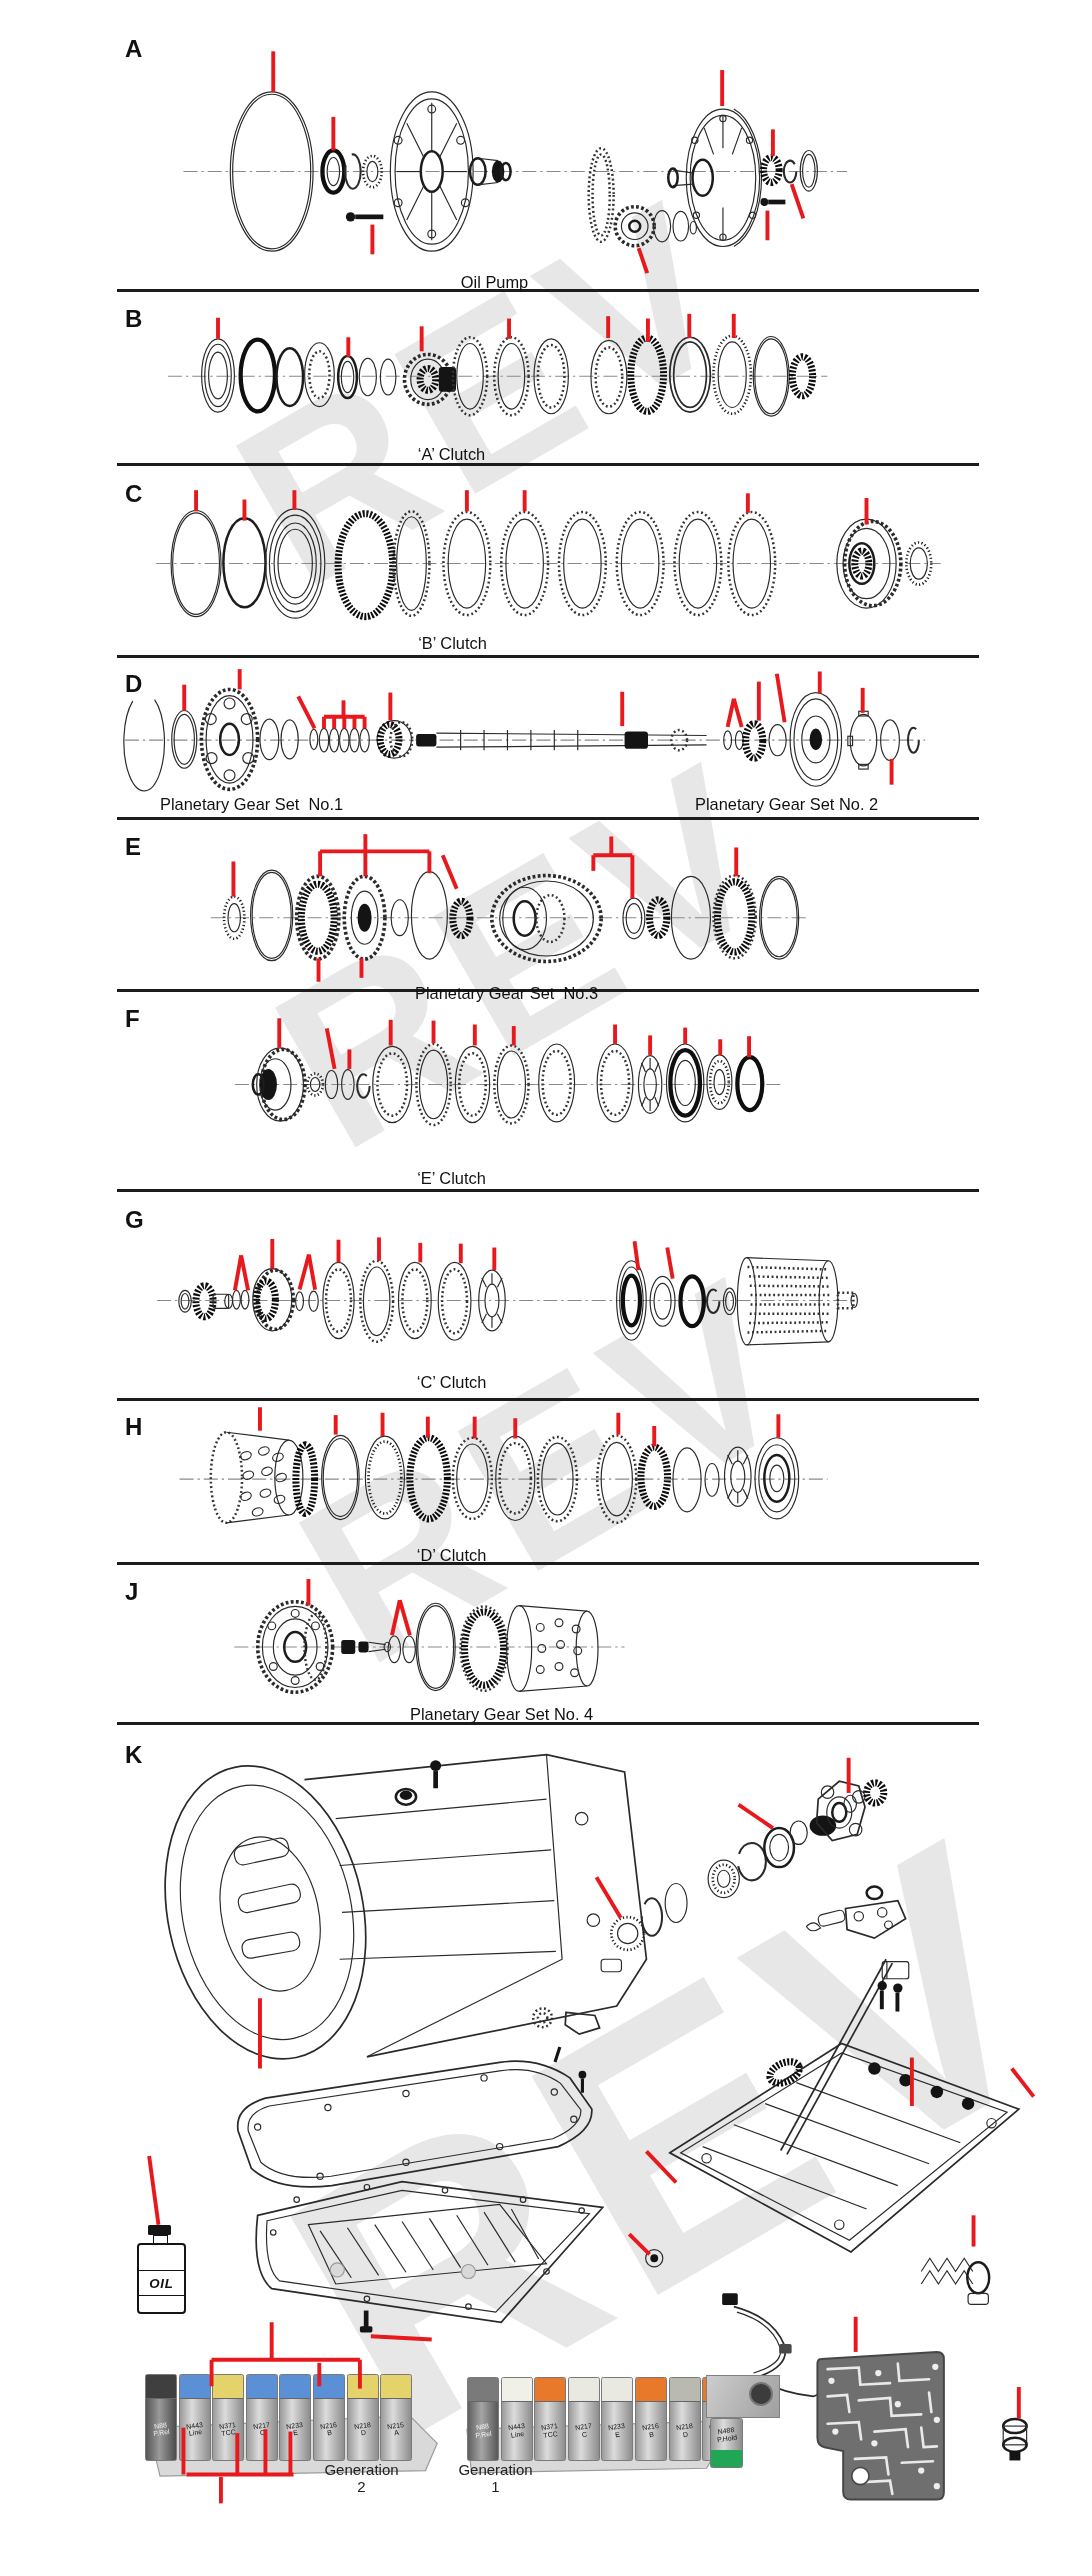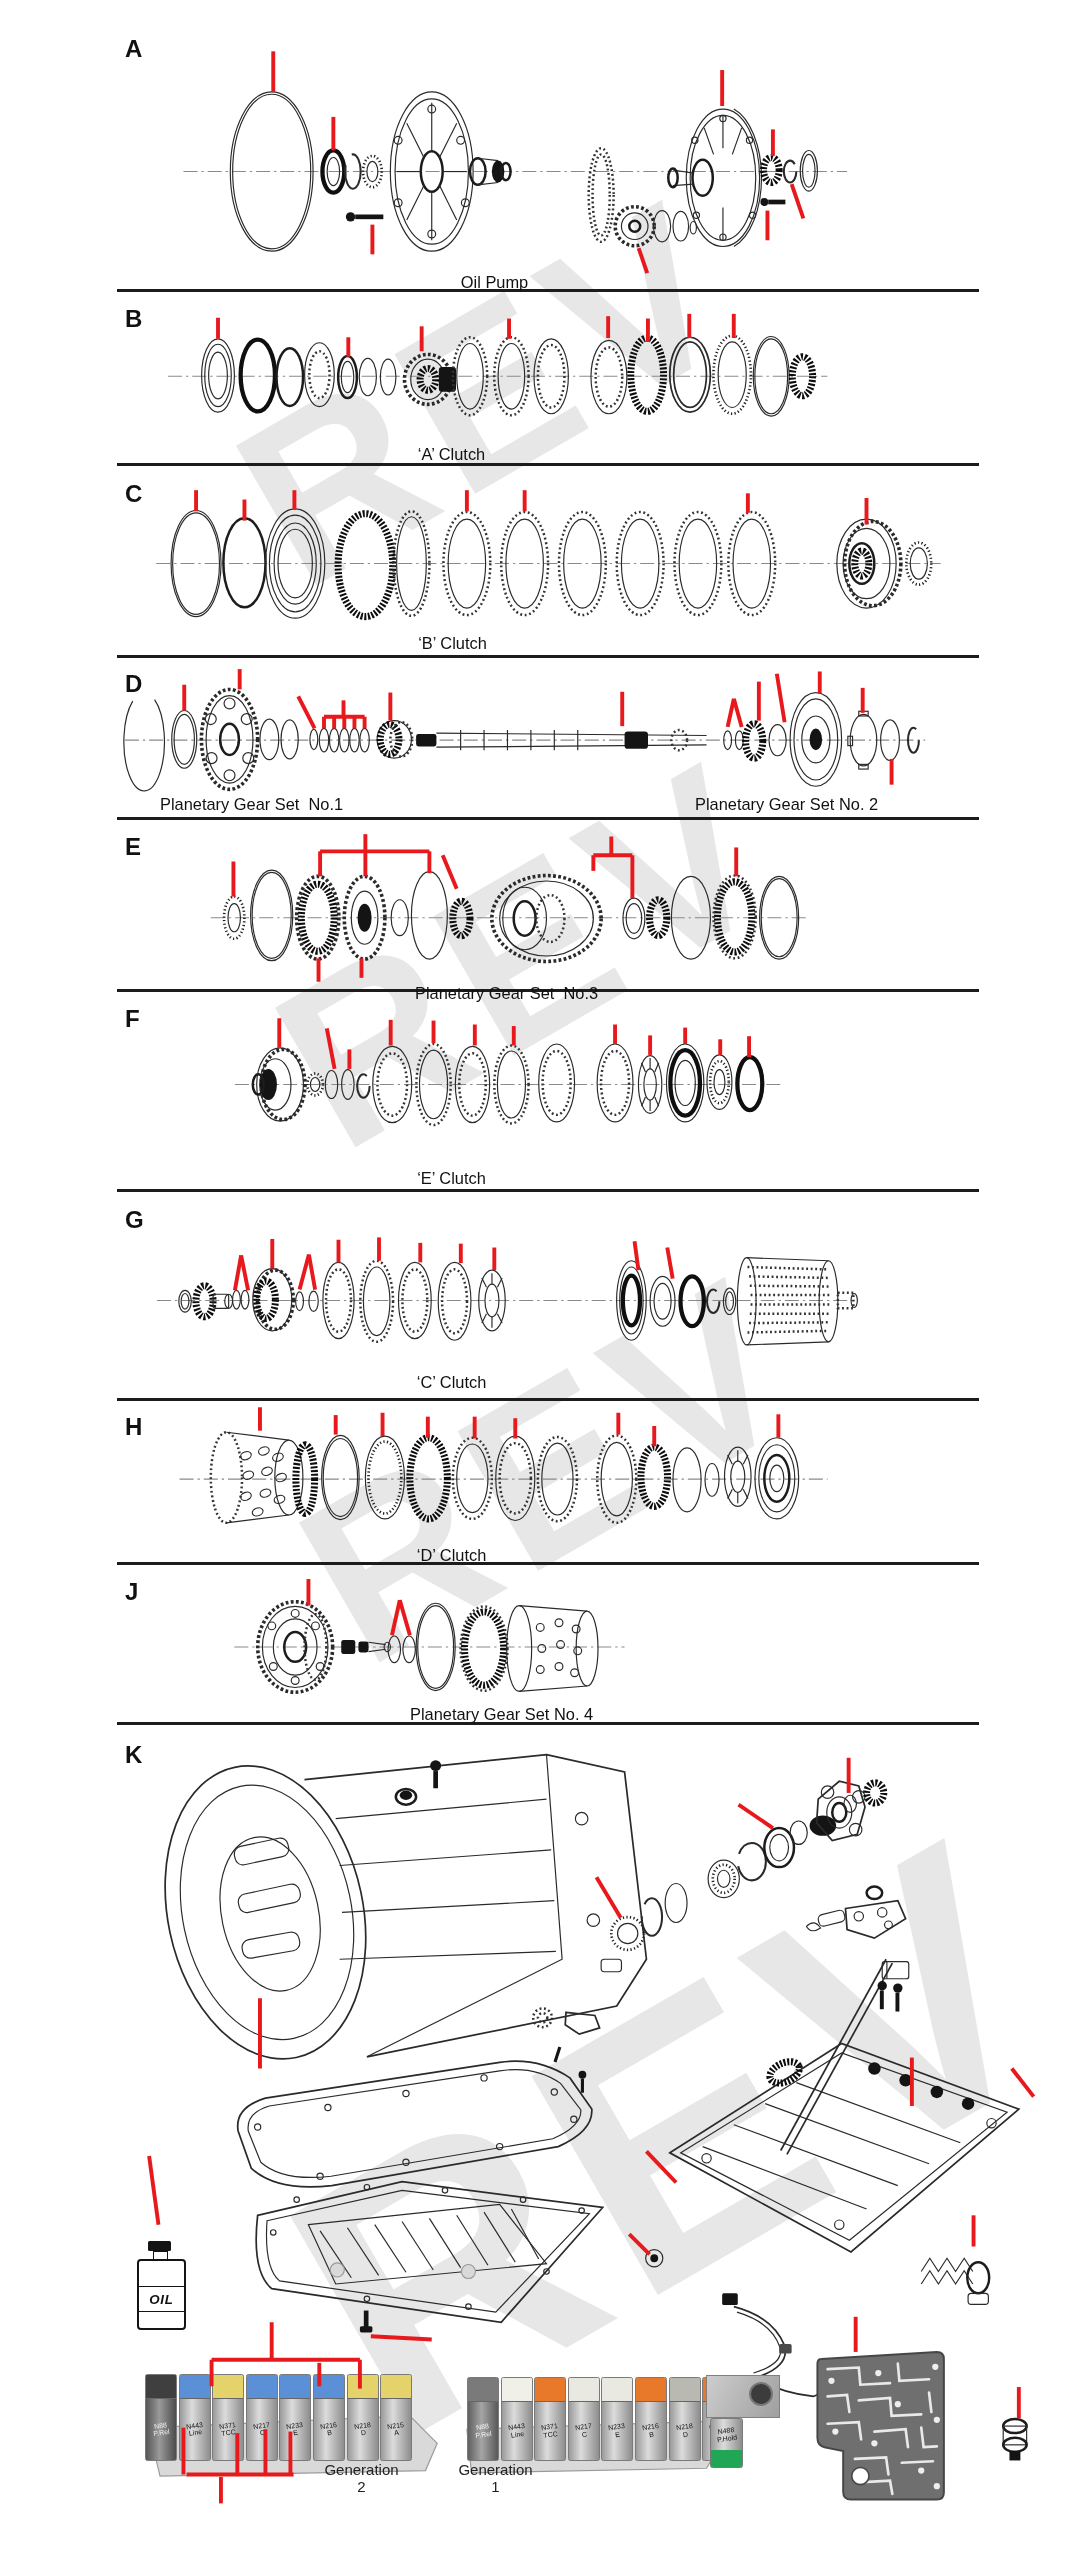--- a/index.html
+++ b/index.html
@@ -1101,21 +1101,21 @@
       <line class="red" x1="461" y1="813" x2="461" y2="850"></line>
 
       <line class="red" x1="235" y1="900" x2="235" y2="960"></line>
       <line class="red" x1="304" y1="907" x2="304" y2="962"></line>
       <line class="red" x1="340" y1="902" x2="340" y2="962"></line>
       <line class="red" x1="372" y1="905" x2="372" y2="962"></line>
       <line class="red" x1="239" y1="960" x2="376" y2="960"></line>
       <line class="red" x1="283" y1="963" x2="283" y2="997"></line>
     </svg>
 
-    <div class="oilbottle" style="left:137px;top:516px;width:45px;height:86px;">
+    <div class="oilbottle" style="left:137px;top:500px;width:45px;height:86px;">
       <div class="oil-cap"></div>
       <div class="oil-neck"></div>
       <div class="oil-body">
         <div class="oil-label">OIL</div>
       </div>
     </div>
 
     <div class="pack" style="left:145px;top:649px;height:87px;">
       <div class="sol" style="background:linear-gradient(90deg,#555,#9a9a9a 45%,#4c4c4c);">
           <div class="cap" style="background: rgb(63, 63, 63);"></div>

